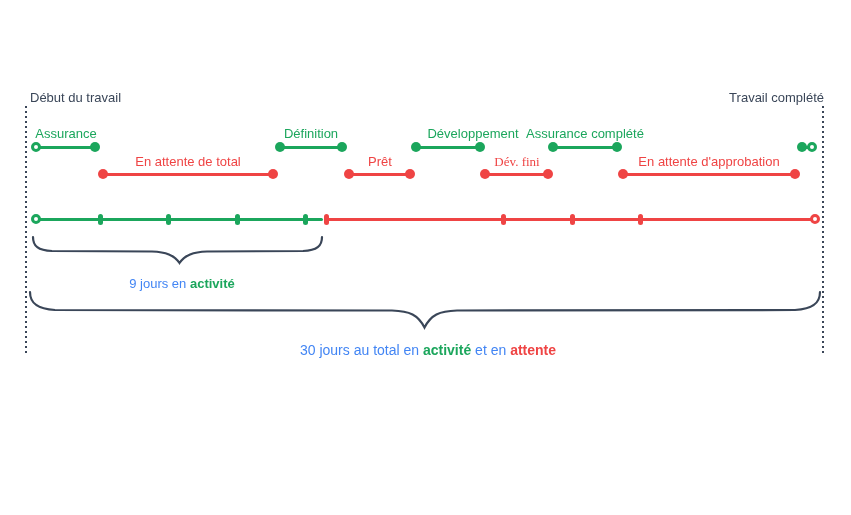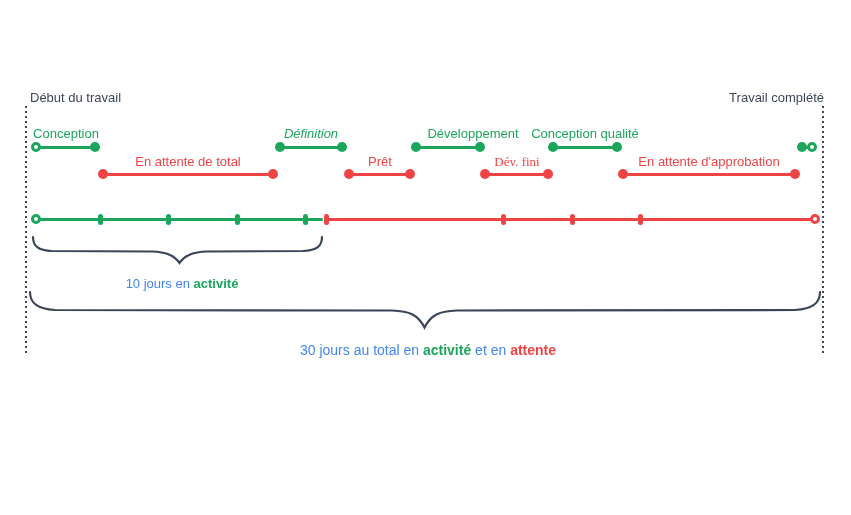--- a/index.html
+++ b/index.html
@@ -51,45 +51,45 @@
 <div class="canvas" id="canvas" style="--green: #1BA65C; --red: #EF4444; --blue: #4285F4; --blue-dark: #1B66D9; --navy: #3A4658; --pill: #D6E6FB;">
   <div class="boundary start">Début du travail</div>
   <div class="boundary end">Travail complété</div>
   <div class="vline vline-left"></div>
   <div class="vline vline-right"></div>
 
   <div id="phases-layer">
       <span class="hline activity" style="left: 36px; top: 145.5px; position: absolute; width: 59px;"></span>
       <span class="cap open activity" style="left: 31px; top: 142px; position: absolute;"></span>
       <span class="cap dot activity" style="left: 90px; top: 142px; position: absolute;"></span>
-      <span class="phase-label activity" style="left: 66px; top: 127px; position: absolute;">Conception</span>
+      <span class="phase-label activity" style="left: 66px; top: 127px; position: absolute;">Assurance</span>
       <span class="hline wait" style="left: 103px; top: 172.5px; position: absolute; width: 170px;"></span>
       <span class="cap dot wait" style="left: 98px; top: 169px; position: absolute;"></span>
       <span class="cap dot wait" style="left: 268px; top: 169px; position: absolute;"></span>
       <span class="phase-label wait" style="left: 188px; top: 155px; position: absolute;">En attente de total</span>
       <span class="hline activity" style="left: 280px; top: 145.5px; position: absolute; width: 62px;"></span>
       <span class="cap dot activity" style="left: 275px; top: 142px; position: absolute;"></span>
       <span class="cap dot activity" style="left: 337px; top: 142px; position: absolute;"></span>
-      <span class="phase-label activity" style="left: 311px; top: 127px; position: absolute; font-style: italic;">Définition</span>
+      <span class="phase-label activity" style="left: 311px; top: 127px; position: absolute;">Définition</span>
       <span class="hline wait" style="left: 349px; top: 172.5px; position: absolute; width: 61px;"></span>
       <span class="cap dot wait" style="left: 344px; top: 169px; position: absolute;"></span>
       <span class="cap dot wait" style="left: 405px; top: 169px; position: absolute;"></span>
       <span class="phase-label wait" style="left: 380px; top: 155px; position: absolute;">Prêt</span>
       <span class="hline activity" style="left: 416px; top: 145.5px; position: absolute; width: 64px;"></span>
       <span class="cap dot activity" style="left: 411px; top: 142px; position: absolute;"></span>
       <span class="cap dot activity" style="left: 475px; top: 142px; position: absolute;"></span>
       <span class="phase-label activity" style="left: 448px; top: 127px; position: absolute; margin-left: 25px;">Développement</span>
       <span class="hline wait" style="left: 485px; top: 172.5px; position: absolute; width: 63px;"></span>
       <span class="cap dot wait" style="left: 480px; top: 169px; position: absolute;"></span>
       <span class="cap dot wait" style="left: 543px; top: 169px; position: absolute;"></span>
       <span class="phase-label wait" style="left: 517px; top: 155px; position: absolute; font-family: Liberation Serif, serif;">Dév. fini</span>
       <span class="hline activity" style="left: 553px; top: 145.5px; position: absolute; width: 64px;"></span>
       <span class="cap dot activity" style="left: 548px; top: 142px; position: absolute;"></span>
       <span class="cap dot activity" style="left: 612px; top: 142px; position: absolute;"></span>
-      <span class="phase-label activity" style="left: 585px; top: 127px; position: absolute;">Conception qualité</span>
+      <span class="phase-label activity" style="left: 585px; top: 127px; position: absolute;">Assurance complété</span>
       <span class="hline wait" style="left: 623px; top: 172.5px; position: absolute; width: 172px;"></span>
       <span class="cap dot wait" style="left: 618px; top: 169px; position: absolute;"></span>
       <span class="cap dot wait" style="left: 790px; top: 169px; position: absolute;"></span>
       <span class="phase-label wait" style="left: 709px; top: 155px; position: absolute;">En attente d'approbation</span>
       <span class="hline activity" style="left: 802px; top: 145.5px; position: absolute; width: 10px;"></span>
       <span class="cap dot activity" style="left: 797px; top: 142px; position: absolute;"></span>
       <span class="cap open activity" style="left: 807px; top: 142px; position: absolute;"></span>
     </div>
   <div id="timeline-layer">
       <span class="hline activity" style="left: 36px; top: 217.5px; position: absolute; width: 287px;"></span>
@@ -104,16 +104,16 @@
       <span class="tick wait" style="left: 637.5px; top: 213.5px; position: absolute;"></span>
       <span class="cap open activity" style="left: 31px; top: 214px; position: absolute;"></span>
       <span class="cap open wait" style="left: 810px; top: 214px; position: absolute;"></span>
     </div>
 
   <svg class="braces" width="851" height="515" viewBox="0 0 851 515">
     <path class="brace" d="M 33 237 C 33 246 38 250.5 52 251 L 152 251.5 C 166 252 174 255 179.5 263 C 185 255 193 252 207 251.5 L 303 251 C 317 250.5 322 246 322 237"></path>
     <path class="brace" d="M 30 292 C 30 303 37 309 55 310 L 392 310.5 C 410 311 418 315 424.5 327.5 C 431 315 439 311 457 310.5 L 795 310 C 813 309 820 303 820 292"></path>
   </svg>
 
-  <div class="note note-activity" id="note-activity"><span class="np-blue">10 jours en </span><span class="np-activity">activité</span></div>
+  <div class="note note-activity" id="note-activity"><span class="np-blue">9 jours en </span><span class="np-activity">activité</span></div>
   <div class="note note-total" id="note-total"><span class="np-blue">30 jours au total en </span><span class="np-activity">activité</span><span class="np-blue"> et en </span><span class="np-wait">attente</span></div>
 
 </div>
 
 </body></html>

